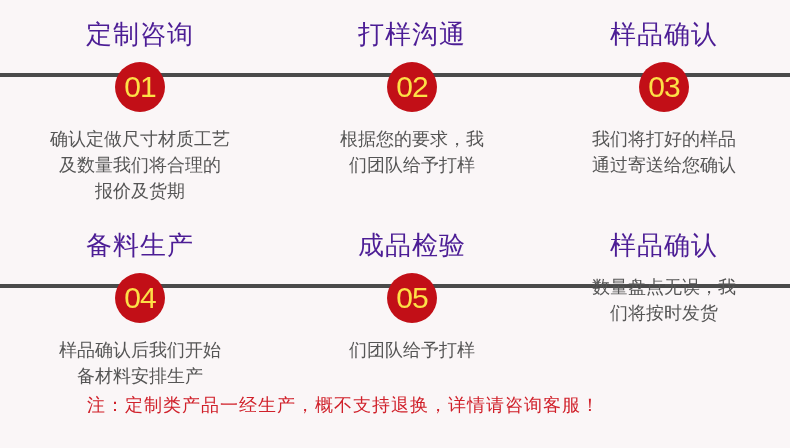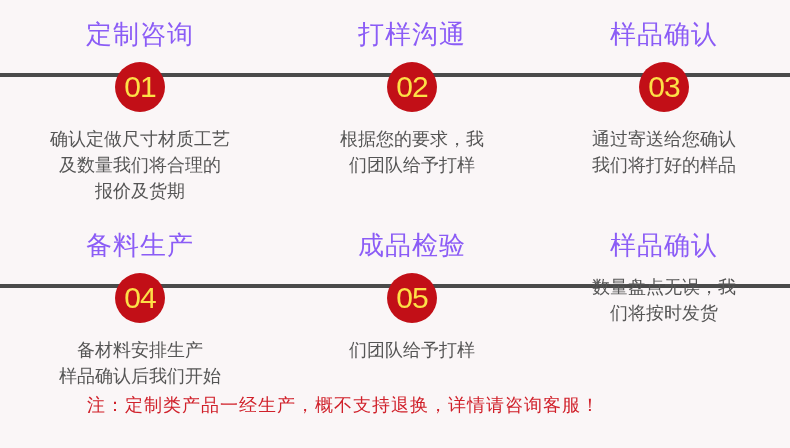--- a/index.html
+++ b/index.html
@@ -11,21 +11,21 @@
     .canvas { position: relative; width: 790px; height: 448px; background: #faf6f7; }
     .timeline {
       position: absolute; left: 0; width: 790px; height: 4px;
       background: #4a4a4a;
     }
     .step {
       position: absolute; width: 240px;
       display: flex; flex-direction: column; align-items: center;
     }
     .step-title {
-      color: #8b5cf6; font-size: 26px; line-height: 30px;
+      color: #4c1d95; font-size: 26px; line-height: 30px;
       letter-spacing: 1px; white-space: nowrap; text-align: right;
       height: 30px;
     }
     .badge {
       width: 50px; height: 50px; border-radius: 50%;
       background: #c20f17; color: #fde047;
       font-family: "Liberation Sans", "DejaVu Sans", sans-serif;
       font-size: 30px; line-height: 50px; text-align: center;
       margin-top: 13px; position: relative; z-index: 2;
       letter-spacing: -1px;
@@ -65,31 +65,31 @@
     <div class="step-desc">
       <span>根据您的要求，我</span>
       <span>们团队给予打样</span>
     </div>
   </div>
 
   <div class="step" style="left:544px; top:19px;">
     <div class="step-title">样品确认</div>
     <div class="badge">03</div>
     <div class="step-desc">
+      <span>我们将打好的样品</span>
       <span>通过寄送给您确认</span>
-      <span>我们将打好的样品</span>
     </div>
   </div>
 
   <div class="step" style="left:20px; top:230px;">
     <div class="step-title">备料生产</div>
     <div class="badge">04</div>
     <div class="step-desc">
+      <span>样品确认后我们开始</span>
       <span>备材料安排生产</span>
-      <span>样品确认后我们开始</span>
     </div>
   </div>
 
   <div class="step" style="left:292px; top:230px;">
     <div class="step-title">成品检验</div>
     <div class="badge">05</div>
     <div class="step-desc">
       <span>们团队给予打样</span>
     </div>
   </div>

